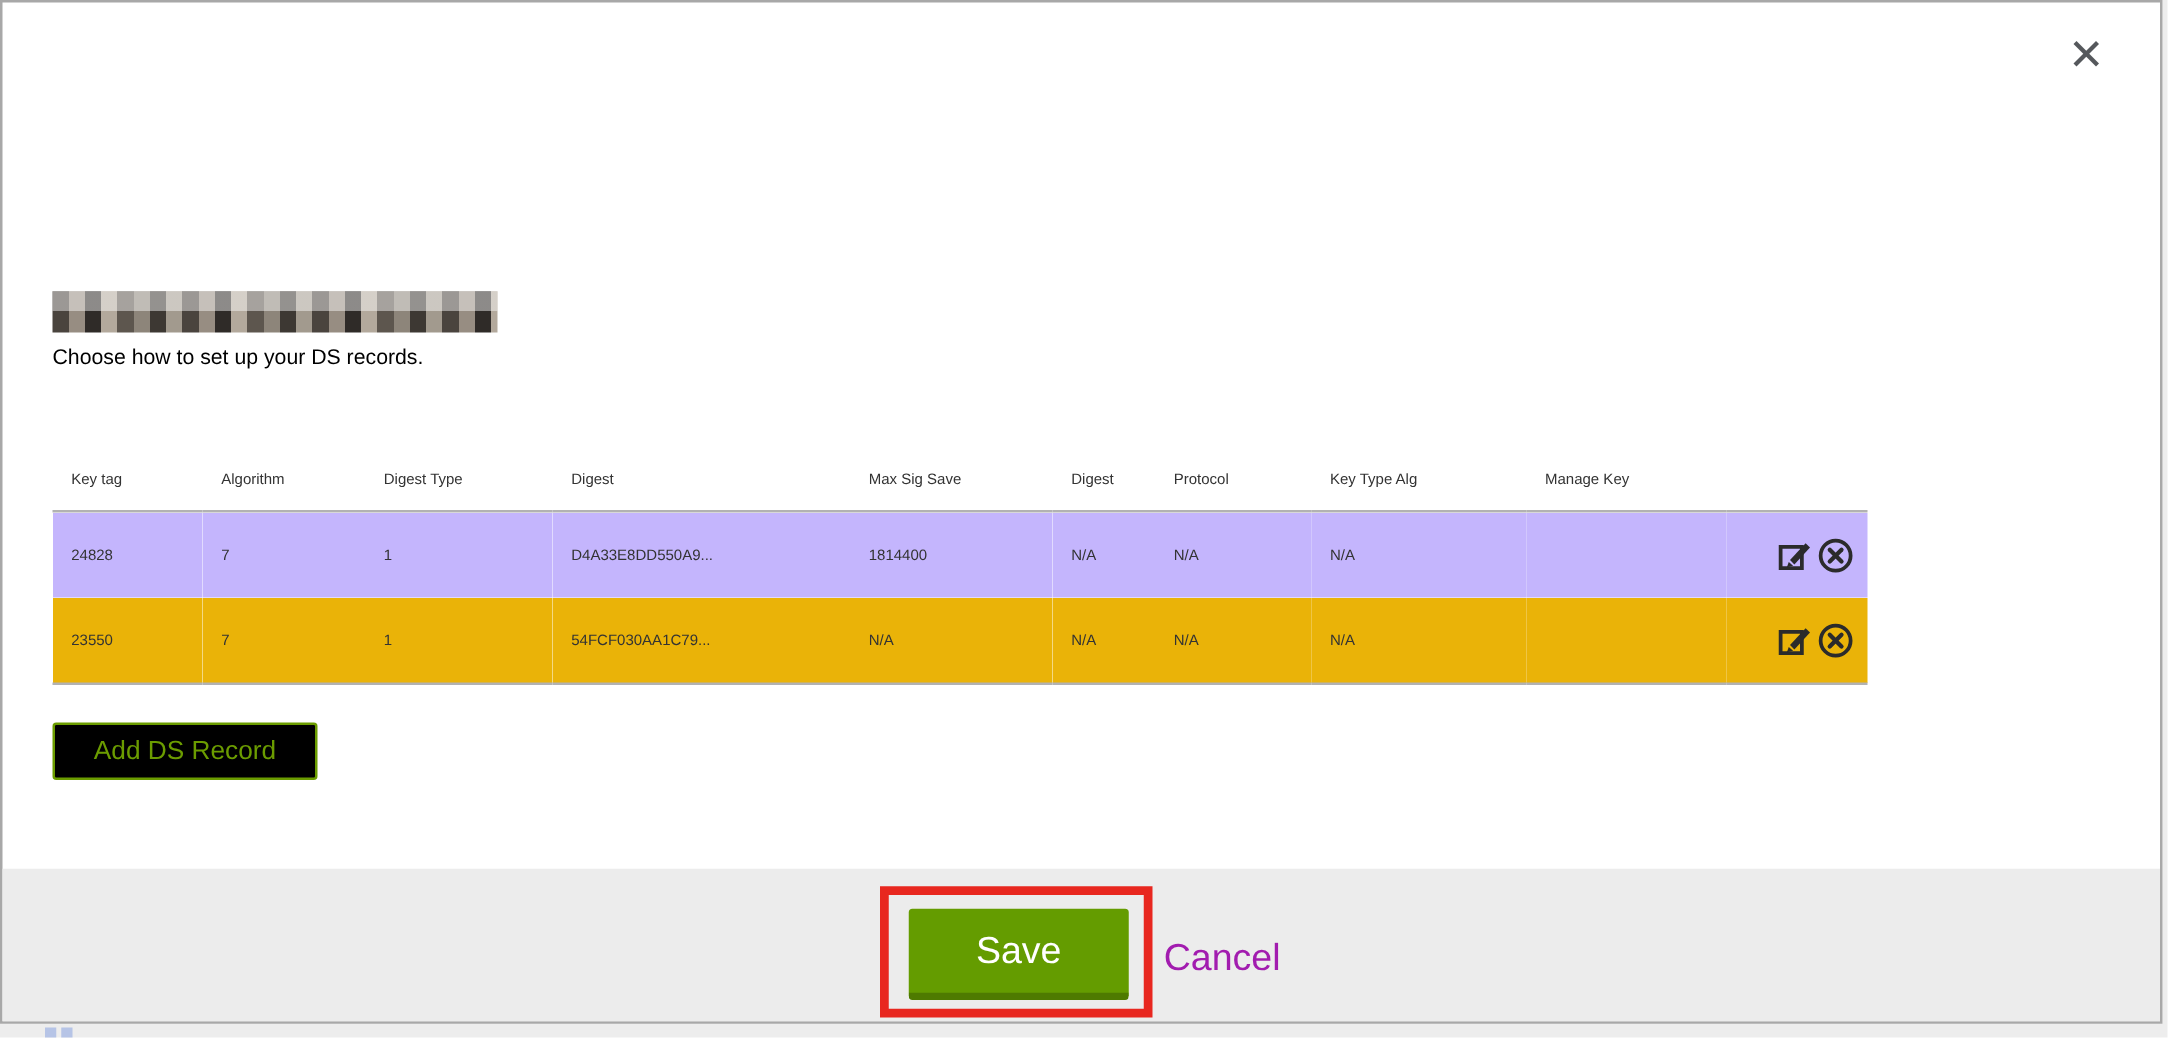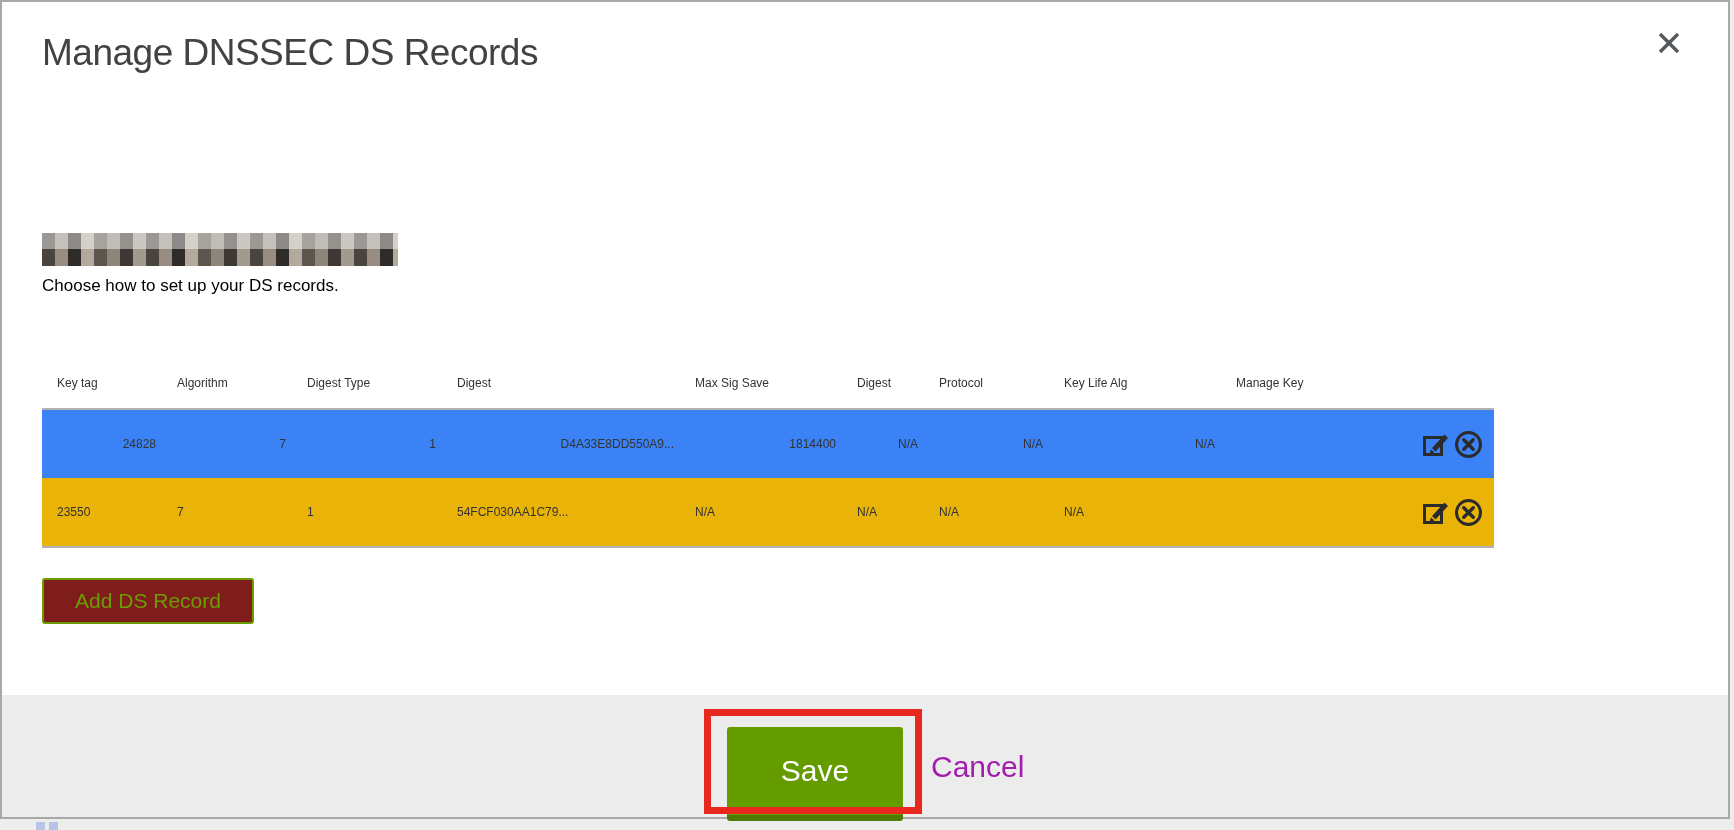--- a/index.html
+++ b/index.html
@@ -62,53 +62,53 @@
     text-align:left; font-weight:400;
     padding:14px 6px 18px 15px;
     border-bottom:2px solid #b2b2b2;
     white-space:nowrap;
   }
   .ds-table td {
     padding:0 6px 0 15px;
     height:69px;
     white-space:nowrap; overflow:hidden;
   }
-  .ds-table tr.row-odd  { background:#3b82f6;text-align:right; }
+  .ds-table tr.row-odd  { background:#c4b5fd; }
   .ds-table tr.row-even { background:#eab308; }
   .ds-table tr.data-row { border-bottom:0; }
   .ds-table tr.last-row td { border-bottom:2px solid #b2b2b2; }
   td.actions-cell {
     padding:0 10px 0 0;
   }
   .actions-wrap { display:flex; justify-content:flex-end; align-items:center; gap:2px; }
   .icon-btn { width:31px; height:31px; cursor:pointer; display:inline-flex; }
   .add-btn {
     position:absolute; left:40px; top:576px;
     width:212px; height:46px;
-    background:#7f1d1d;
+    background:#000000;
     border:2px solid #6b9c00;
     border-radius:3px;
     color:#6b9c00; font-size:21px;
     display:flex; align-items:center; justify-content:center;
     cursor:pointer;
   }
   .footer {
     position:absolute; left:0; top:693px;
     width:1726px; height:122px;
     background:#ececec;
   }
   .annotation-box {
     position:absolute; left:702px; top:707px;
     width:218px; height:105px;
     border:7px solid #e8271f;
     pointer-events:none;
   }
   .save-btn {
     position:absolute; left:725px; top:725px;
-    width:176px; height:94px;
+    width:176px; height:73px;
     background:#649c00;
     border:none;
     border-bottom:6px solid #4e7a00;
     border-radius:3px;
     color:#ffffff; font-size:30px;
     font-family:"Liberation Sans", sans-serif;
     display:flex; align-items:center; justify-content:center;
     cursor:pointer;
   }
   .cancel-link {
@@ -118,21 +118,20 @@
   }
   .bg-peek { position:absolute; background:#b6c4e6; width:9px; height:8px; top:822px; }
   .bg-peek.p1 { left:36px; }
   .bg-peek.p2 { left:49px; }
 </style>
 </head>
 <body>
 
 <div class="modal">
 
-  <div class="title">Manage DNSSEC DS Records</div>
 
   <div class="close-btn">
     <span>
       <svg width="26" height="26" viewBox="0 0 26 26">
         <line x1="4" y1="4" x2="22" y2="22" stroke="#55585c" stroke-width="3.4"></line>
         <line x1="22" y1="4" x2="4" y2="22" stroke="#55585c" stroke-width="3.4"></line>
       </svg>
     </span>
   </div>
 
@@ -155,21 +154,21 @@
     </colgroup>
     <thead>
       <tr>
         <th>Key tag</th>
         <th>Algorithm</th>
         <th>Digest Type</th>
         <th>Digest</th>
         <th>Max Sig Save</th>
         <th>Digest</th>
         <th>Protocol</th>
-        <th>Key Life Alg</th>
+        <th>Key Type Alg</th>
         <th>Manage Key</th>
         <th></th>
       </tr>
     </thead>
     <tbody>
       <tr class="data-row row-odd">
         <td>24828</td>
         <td>7</td>
         <td>1</td>
         <td>D4A33E8DD550A9...</td>

